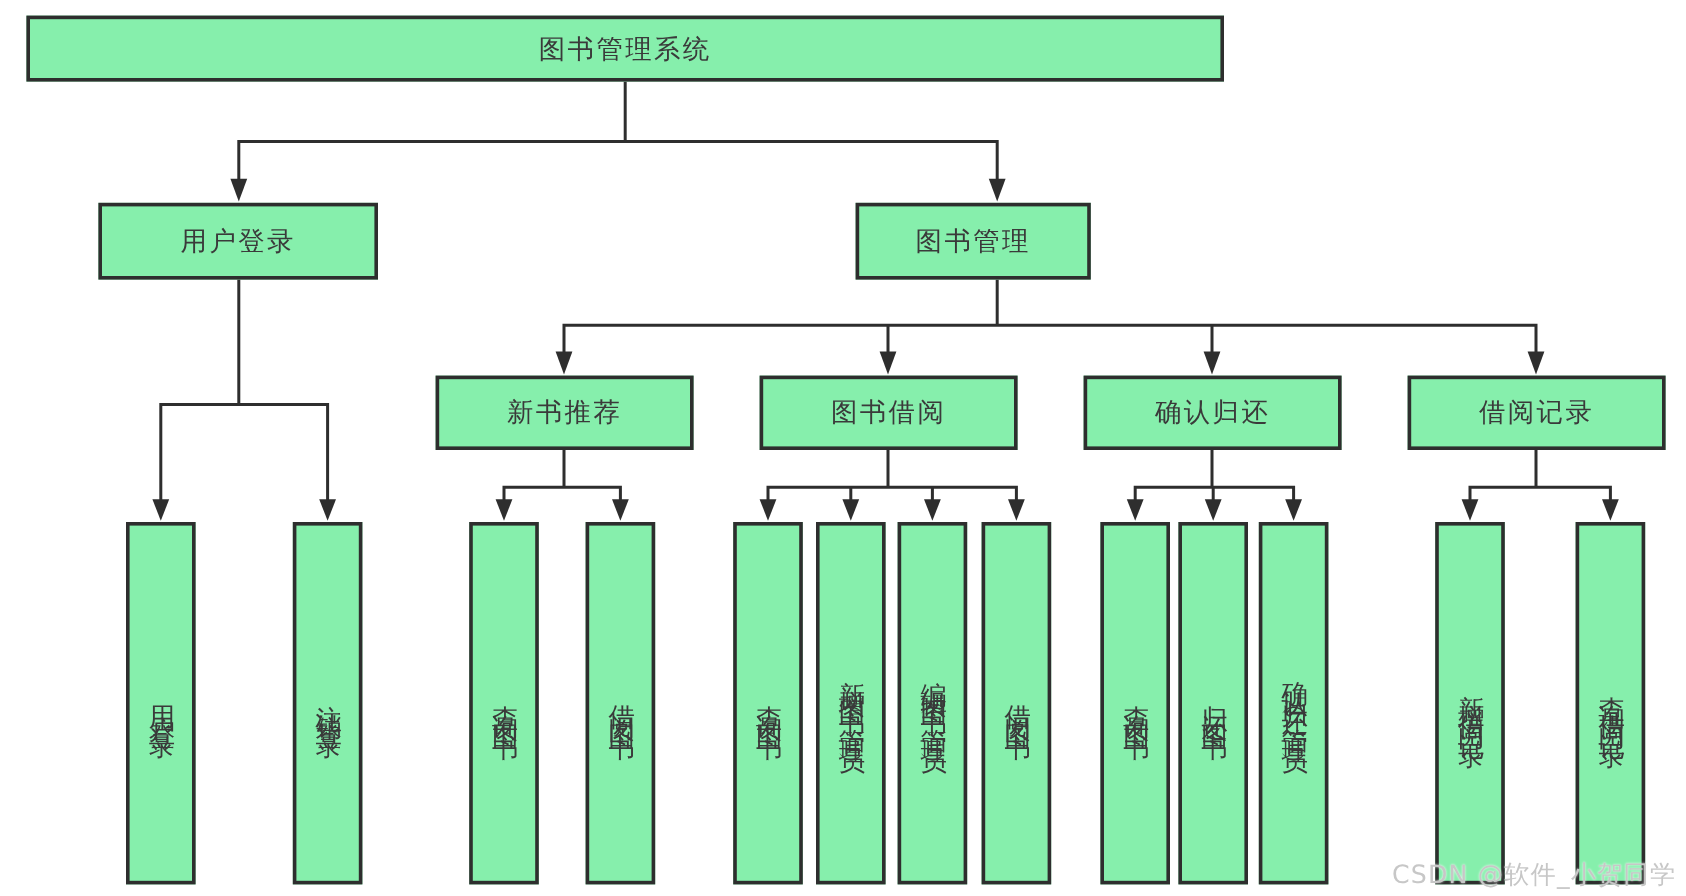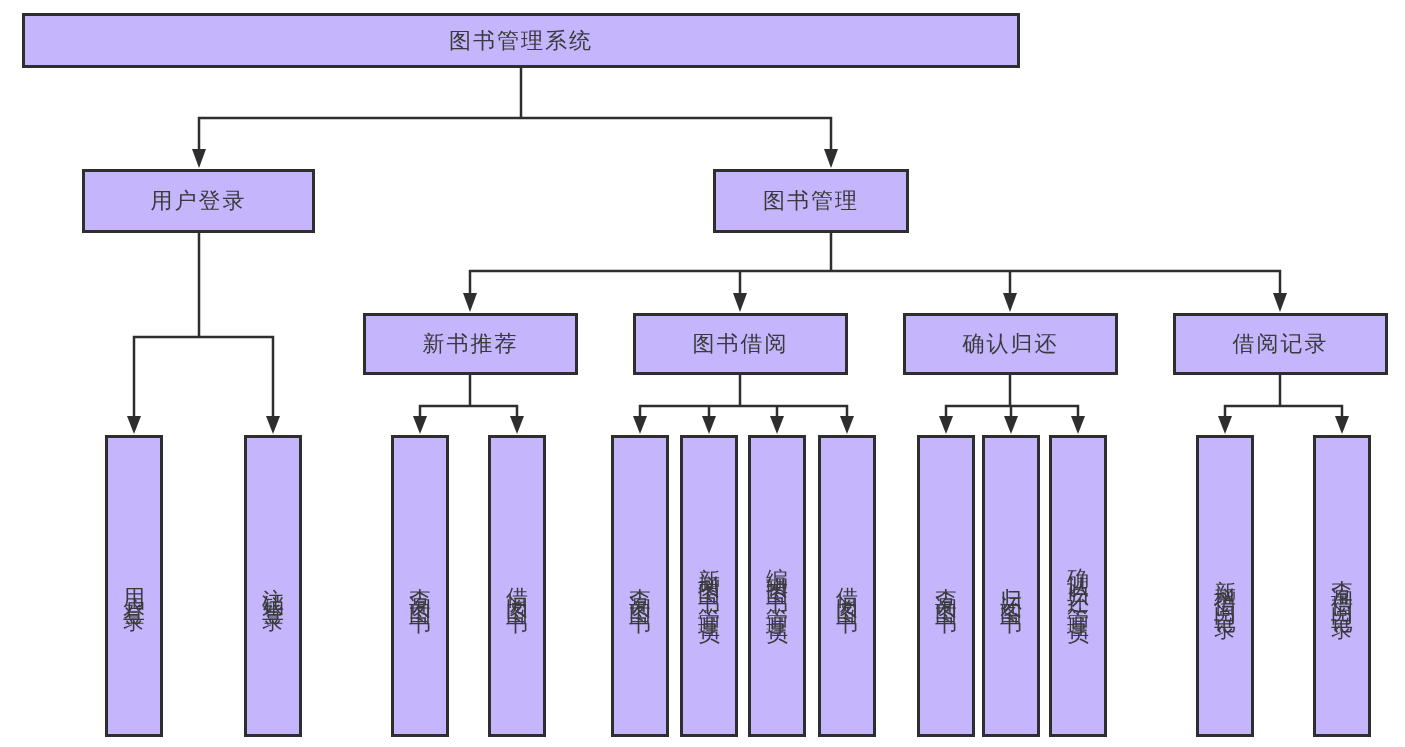--- a/index.html
+++ b/index.html
@@ -18,21 +18,21 @@
   svg.connectors {
     position: absolute;
     left: 0;
     top: 0;
     z-index: 1;
   }
   .node {
     position: absolute;
     box-sizing: border-box;
     border: 3px solid #2e2e2e;
-    background: #c4b5fd;
+    background: #86efac;
     display: flex;
     align-items: center;
     justify-content: center;
     z-index: 2;
   }
   .node .lbl {
     color: #3a3a3a;
     font-size: 22px;
     letter-spacing: 2px;
     white-space: nowrap;
@@ -168,14 +168,15 @@
     <span class="lbl">确认归还（管理员）</span>
   </div>
 
   <div class="node vnode" style="left:1196px; top:435px; width:58px; height:302px;">
     <span class="lbl">新增借阅记录</span>
   </div>
   <div class="node vnode" style="left:1313px; top:435px; width:58px; height:302px;">
     <span class="lbl">查询借阅记录</span>
   </div>
 
+  <div class="watermark">CSDN @软件_小贺同学</div>
 
 </div>
 
 </body></html>

